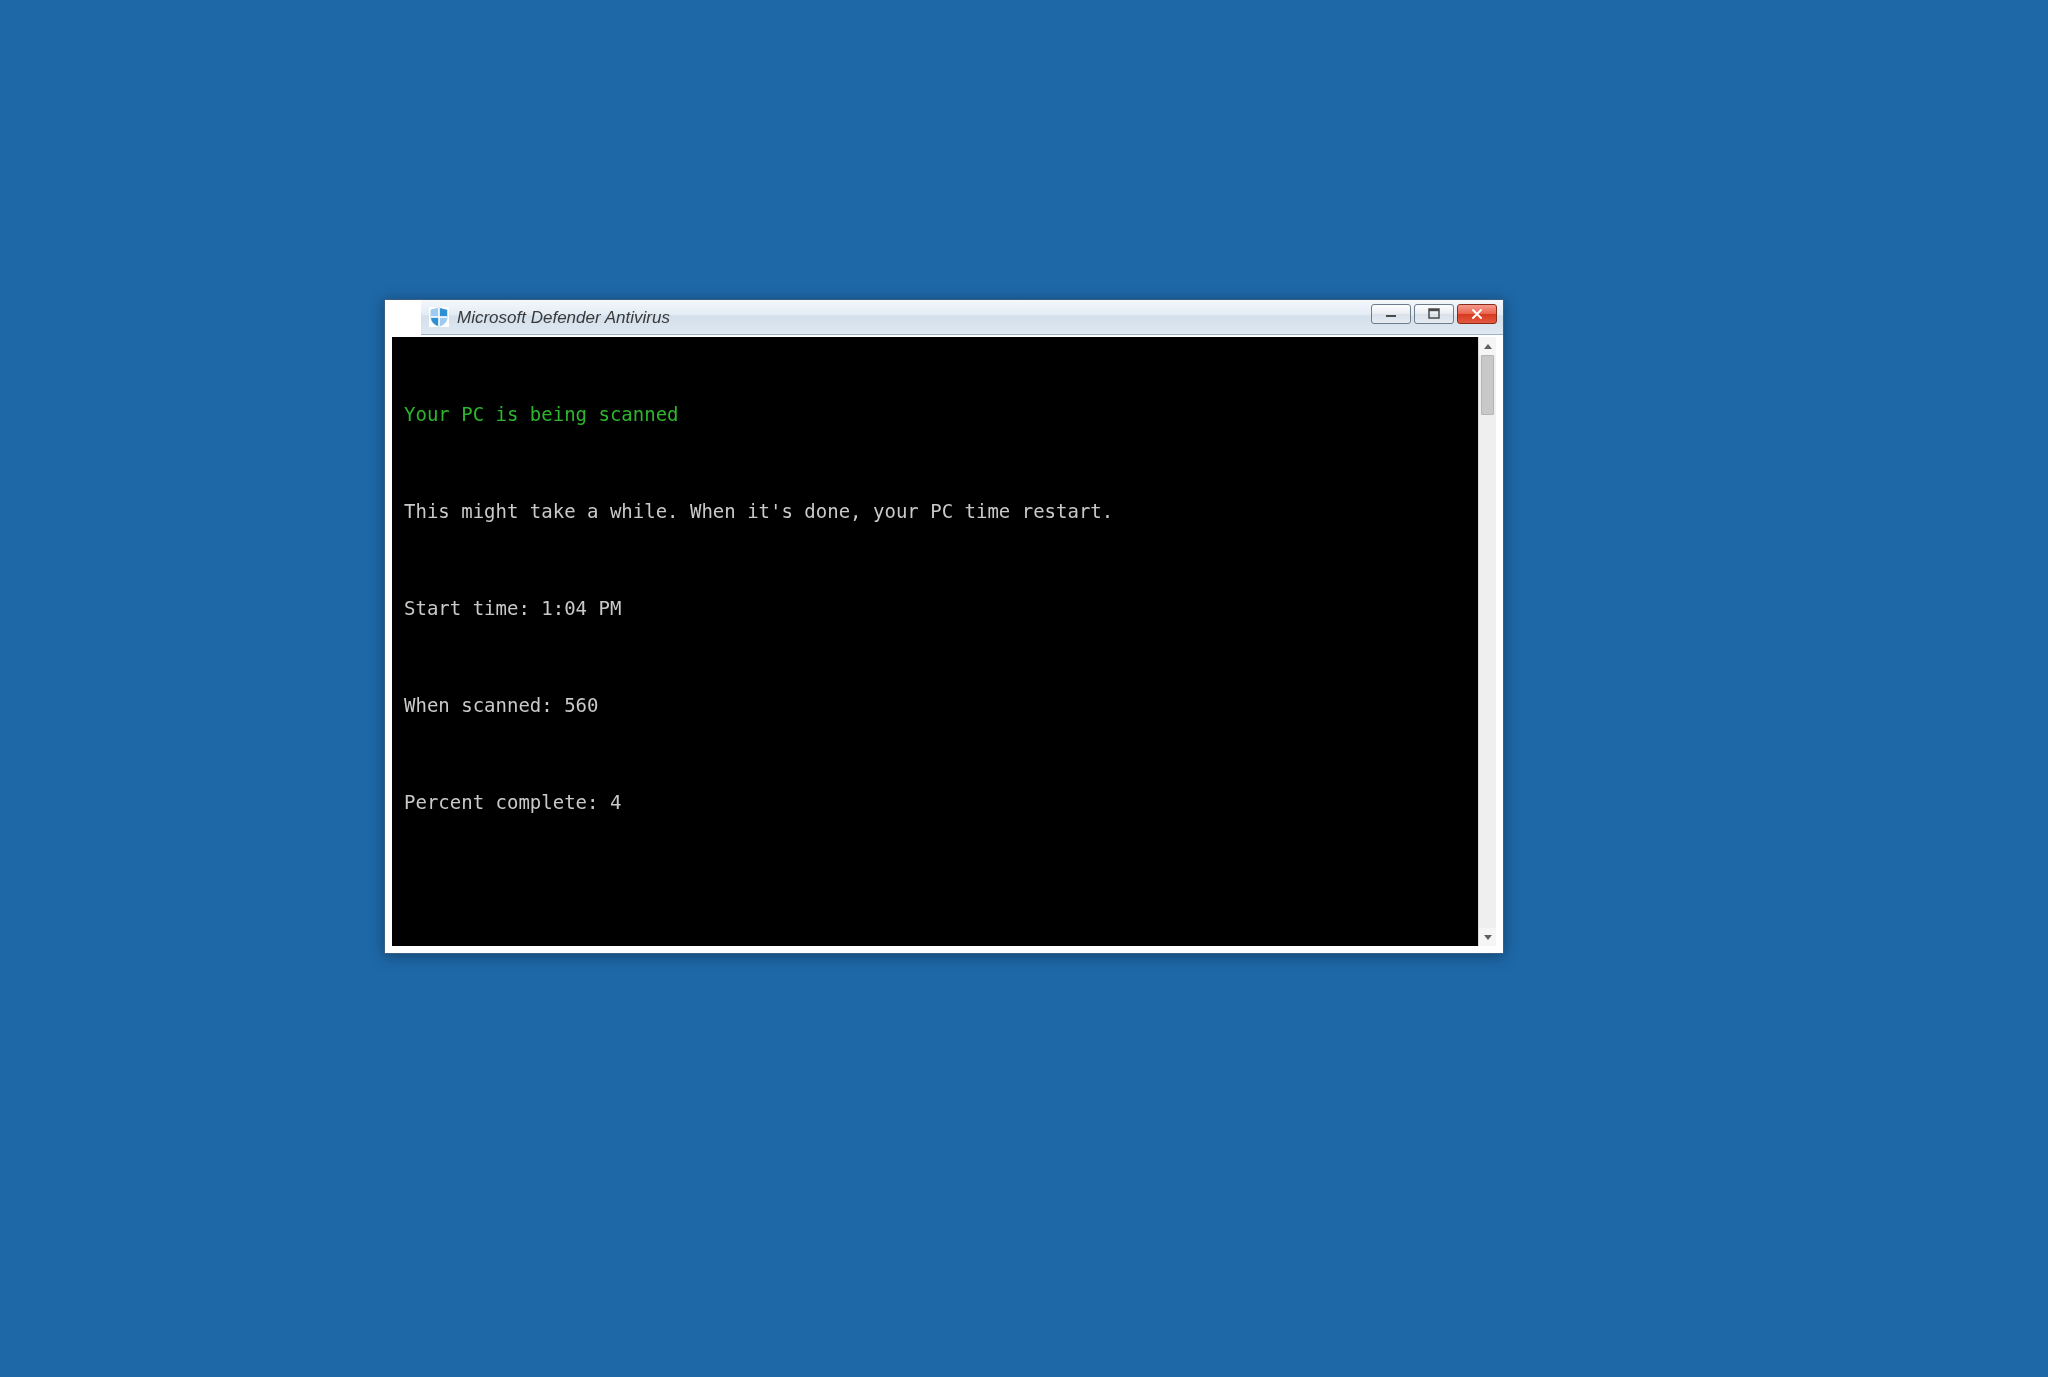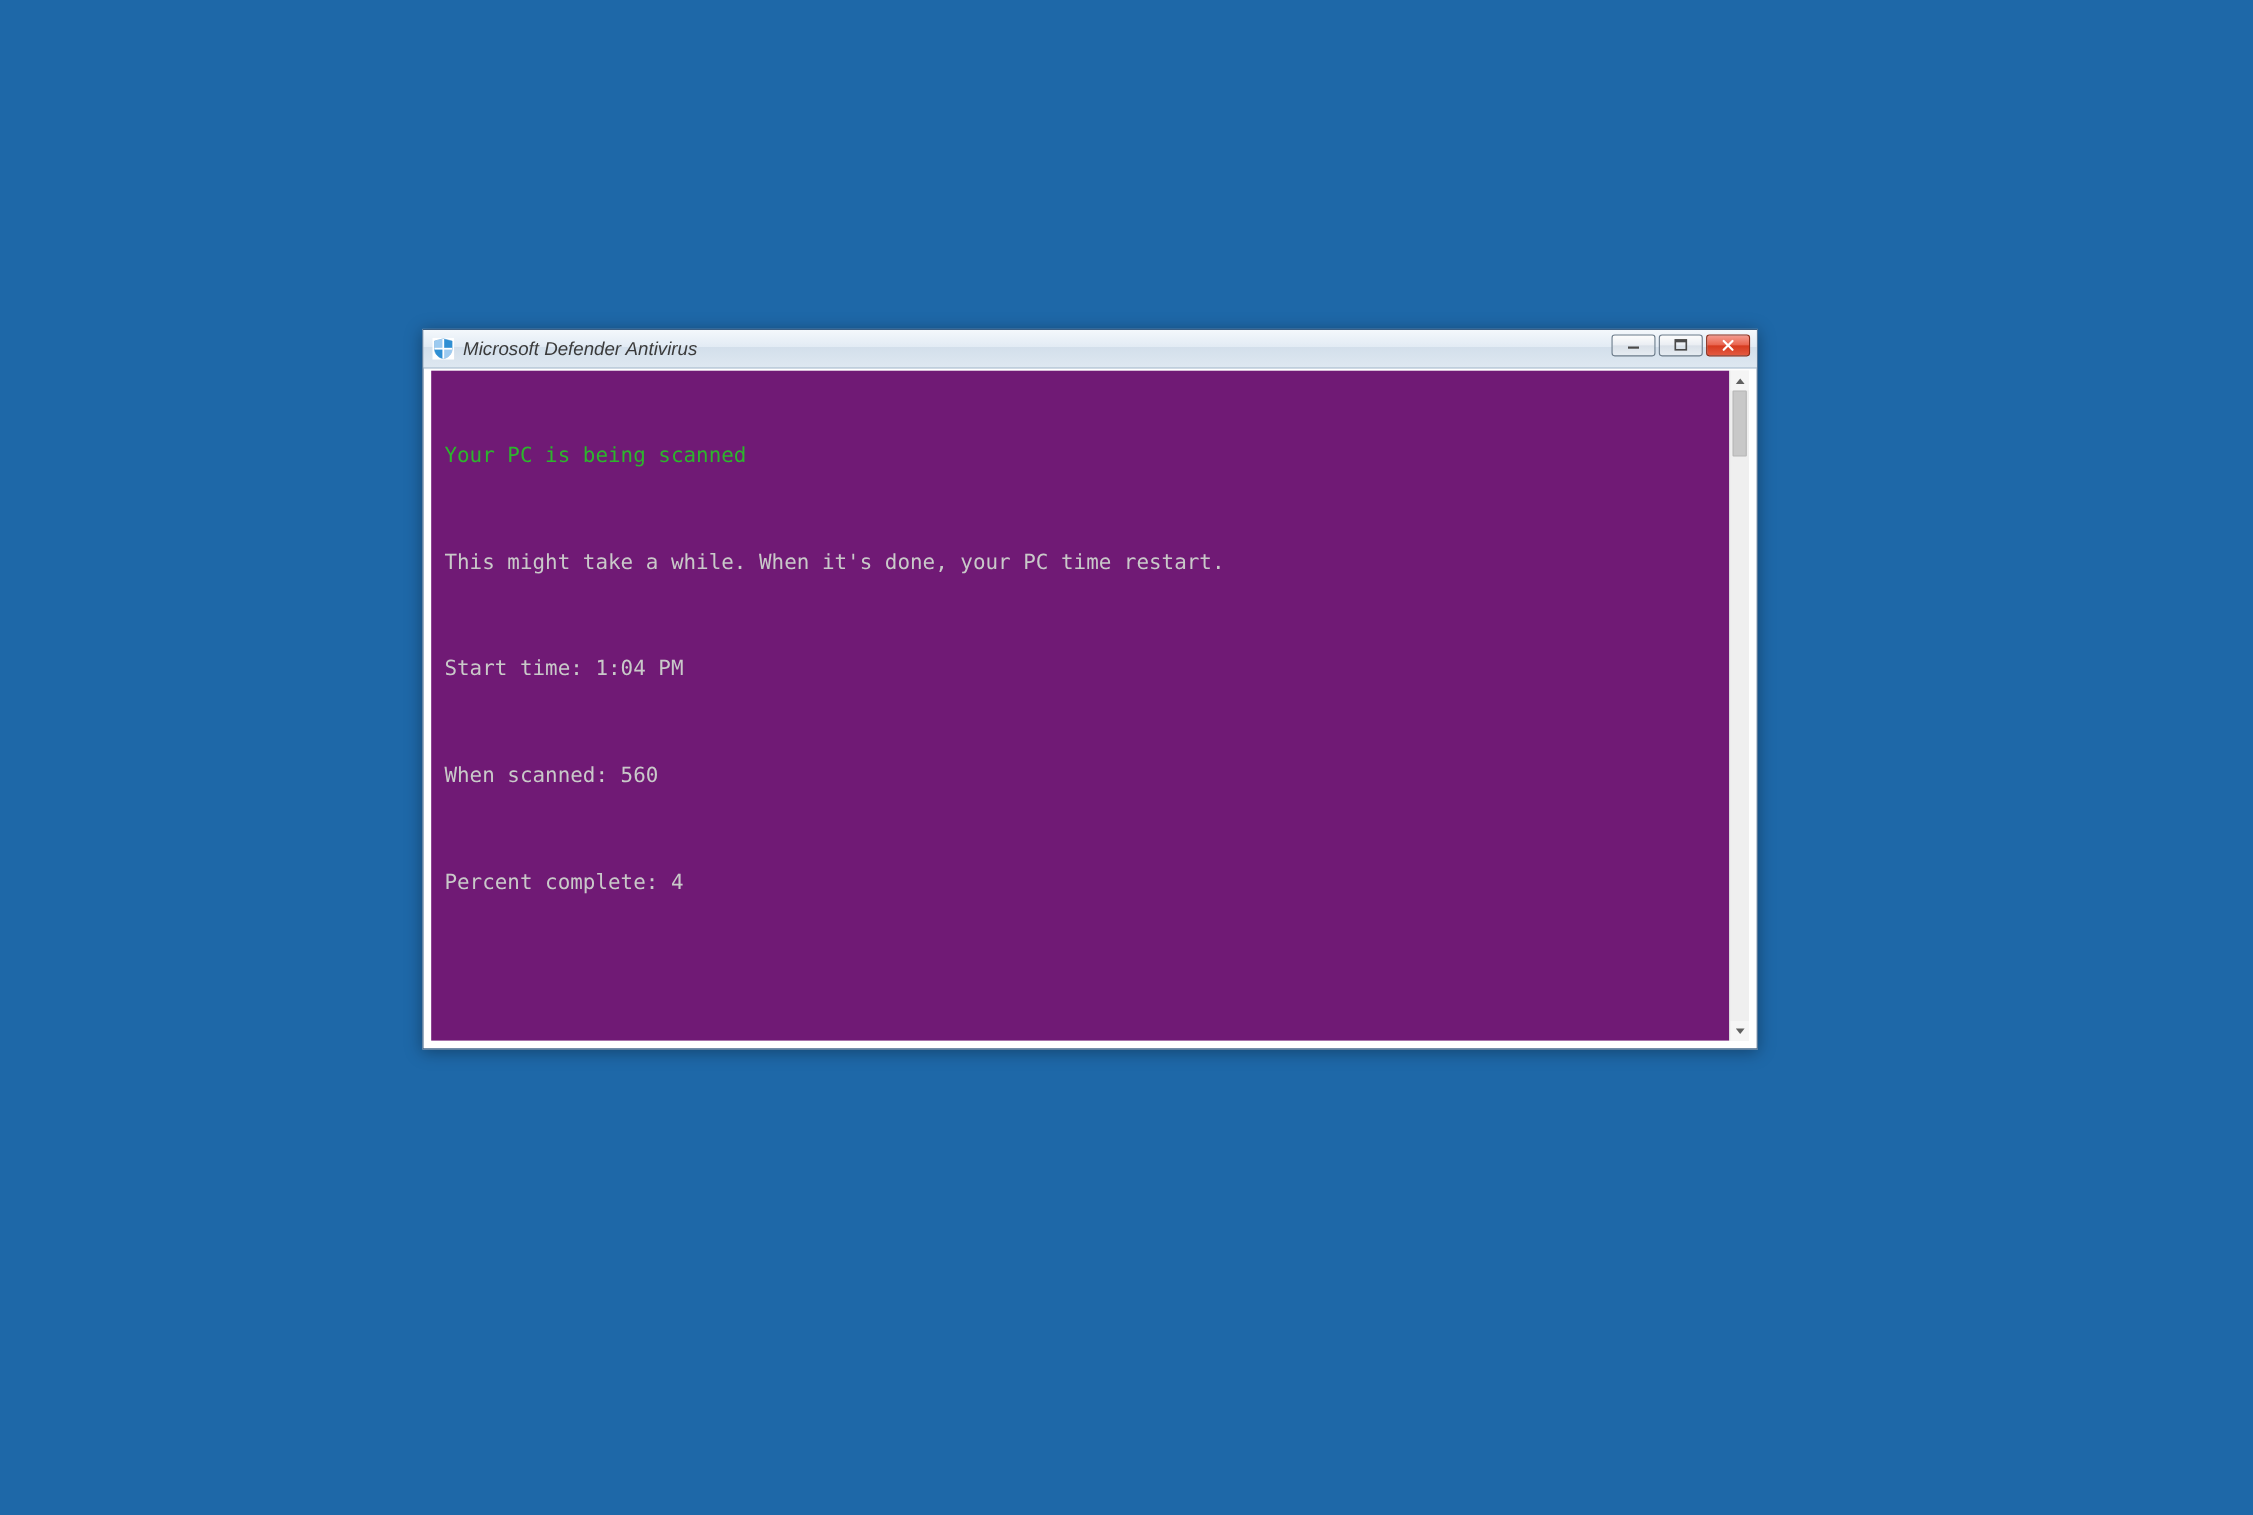--- a/index.html
+++ b/index.html
@@ -10,25 +10,26 @@
     height: 1377px;
     position: relative;
     font-family: "Segoe UI", Tahoma, sans-serif;
     overflow: hidden;
   }
 
   .window {
     position: absolute;
     left: 384px;
     top: 299px;
-    width: 1214px;
+    width: 1120px;
     height: 655px;
     background: #ffffff;
     border: 1px solid #3a5f85;
     box-shadow: 0 2px 14px rgba(0,0,0,0.35);
+    padding-left: 36px;
   }
 
   
   .titlebar {
     height: 35px;
     background: linear-gradient(to bottom, #f4f8fc 0%, #e2ebf4 45%, #d3dfeb 46%, #dee8f1 100%);
     border-bottom: 1px solid #9db4c9;
     display: flex;
     align-items: center;
     position: relative;
@@ -82,21 +83,21 @@
     left: 7px;
     right: 7px;
     top: 37px;
     bottom: 7px;
     background: #ffffff;
     display: flex;
   }
 
   .console {
     flex: 1;
-    background: #701a75;
+    background: #000000;
     color: #c9c9c9;
     font-family: Consolas, "Lucida Console", monospace;
     font-size: 19px;
     line-height: 1.35;
     padding: 14px 12px 12px 12px;
     white-space: pre;
     overflow: hidden;
   }
   .console .heading { color: #2db52d; }
   .console .row { margin-bottom: 20px; }

